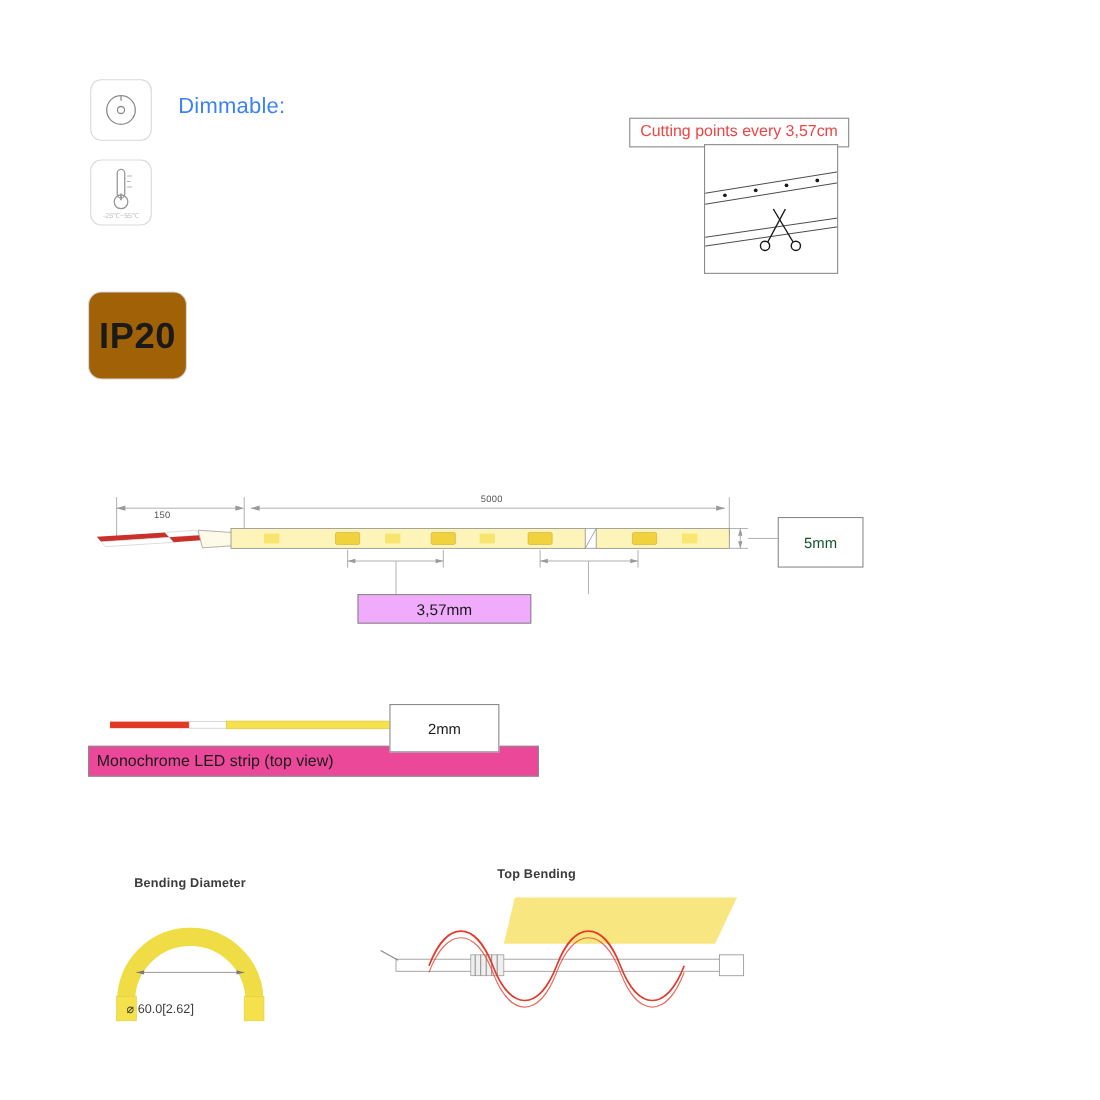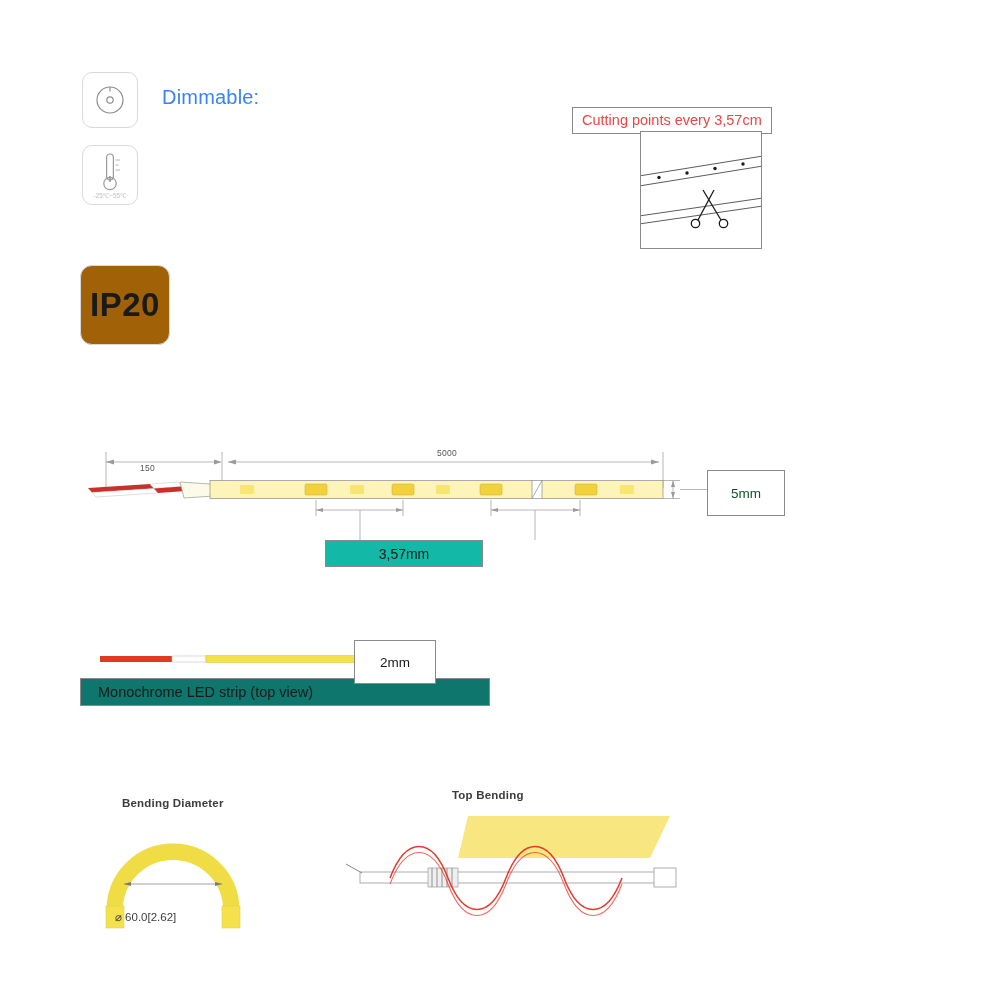--- a/index.html
+++ b/index.html
@@ -108,48 +108,48 @@
     display: flex; align-items: center; justify-content: center;
     font-size: 13.5px;
     color: #14532d;
   }
 
   
   #mm357-box {
     left: 325px; top: 540px;
     width: 158px; height: 27px;
     border: 1px solid #8a8a8a;
-    background: #14b8a6;
+    background: #f0abfc;
     box-sizing: border-box;
     display: flex; align-items: center; justify-content: center;
     font-size: 14px;
     color: #1a1a1a;
   }
 
   
   #topview-wrap { left: 80px; top: 630px; width: 520px; height: 90px; }
   #mm2-box {
     left: 354px; top: 640px;
-    width: 82px; height: 44px;
+    width: 100px; height: 44px;
     border: 1px solid #8a8a8a;
     background: #fff;
     box-sizing: border-box;
     display: flex; align-items: center; justify-content: center;
     font-size: 13.5px;
     color: #1a1a1a;
     z-index: 3;
   }
   #topview-caption {
     left: 80px; top: 678px;
     width: 410px; height: 28px;
     border: 1px solid #8a8a8a;
-    background: #0f766e;
+    background: #ec4899;
     box-sizing: border-box;
     display: flex; align-items: center;
-    padding-left: 17px;
+    padding-left: 7px;
     font-size: 14.5px;
     color: #1a1a1a;
     white-space: nowrap;
     z-index: 2;
   }
 
   
   #bend-section { left: 60px; top: 780px; width: 720px; height: 180px; }
   .bend-title {
     position: absolute;

